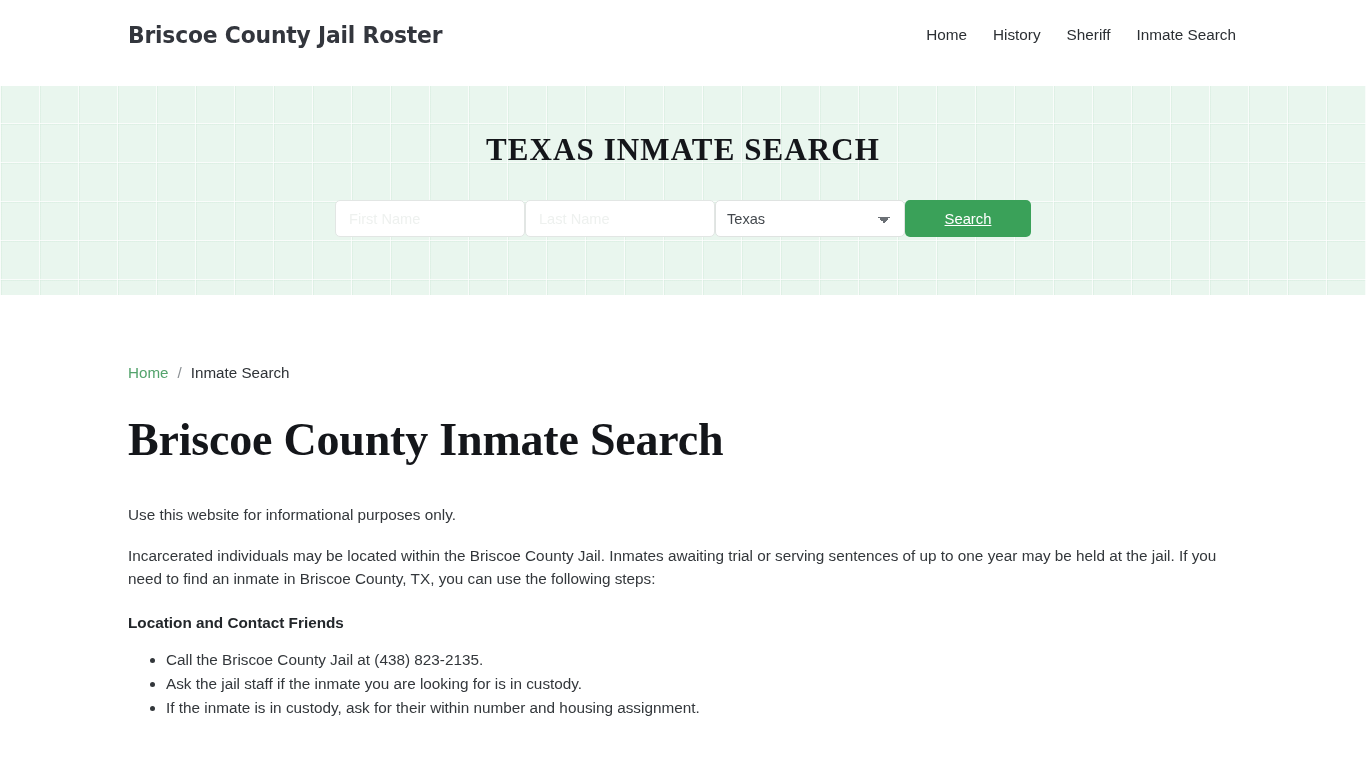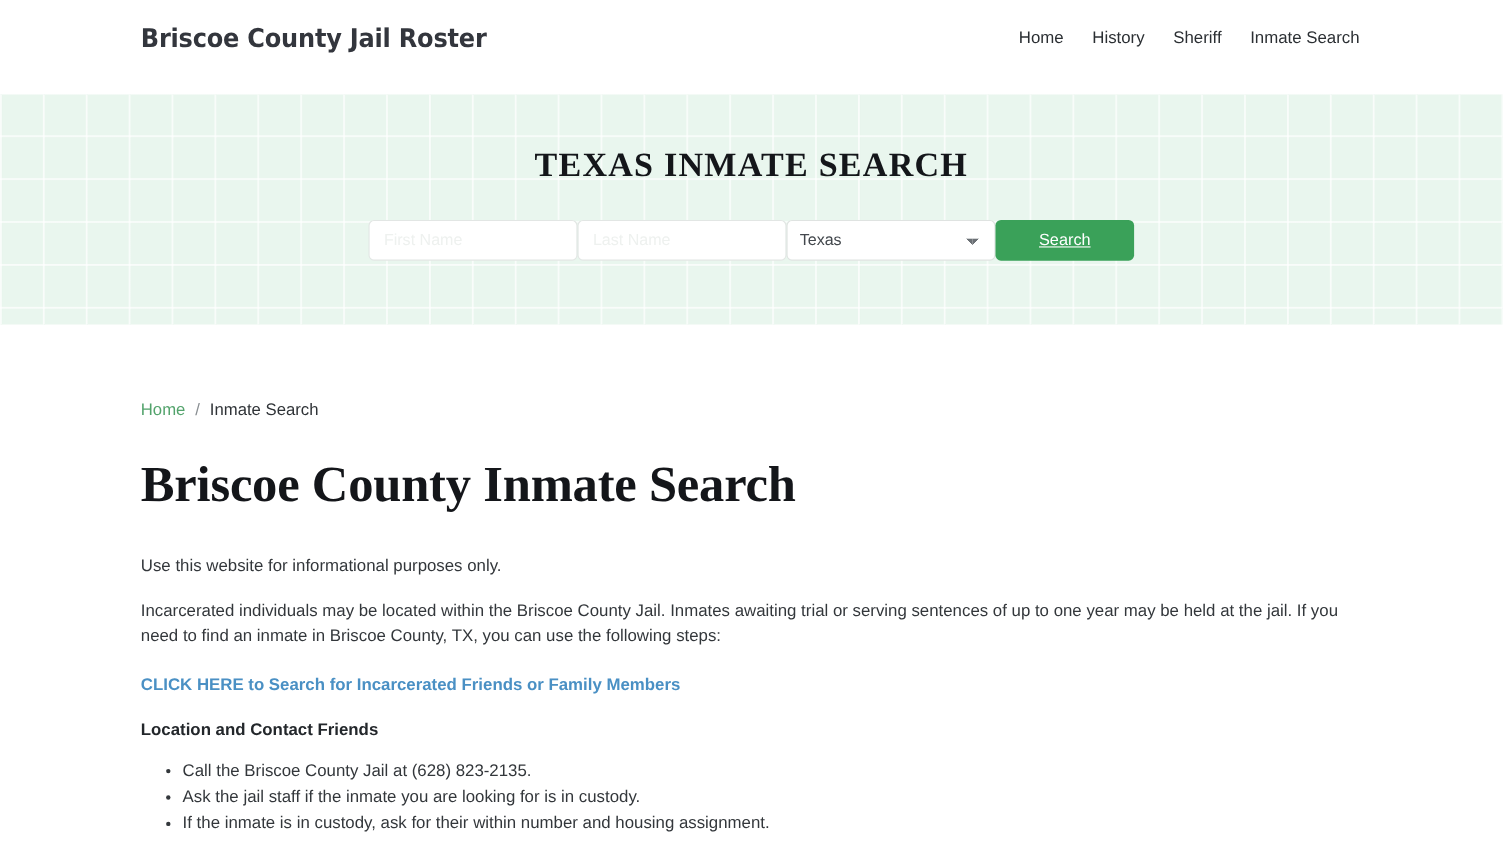--- a/index.html
+++ b/index.html
@@ -216,22 +216,21 @@
     <span class="crumb-sep">/</span>
     <span class="crumb-current">Inmate Search</span>
   </div>
 
   <h2 class="page-title">Briscoe County Inmate Search</h2>
 
   <p class="body-text">Use this website for informational purposes only.</p>
 
   <p class="body-text tight">Incarcerated individuals may be located within the Briscoe County Jail. Inmates awaiting trial or serving sentences of up to one year may be held at the jail. If you need to find an inmate in Briscoe County, TX, you can use the following steps:</p>
 
-  <a class="cta-link" href="#">CLICK HERE to Search for Incarcerated Friends or Family Members</a>
 
   <p class="sub-head">Location and Contact Friends</p>
 
   <ul class="bullets">
-    <li>Call the Briscoe County Jail at (628) 823-2135.</li>
+    <li>Call the Briscoe County Jail at (438) 823-2135.</li>
     <li>Ask the jail staff if the inmate you are looking for is in custody.</li>
     <li>If the inmate is in custody, ask for their within number and housing assignment.</li>
   </ul>
 </main>
 
 </body></html>

